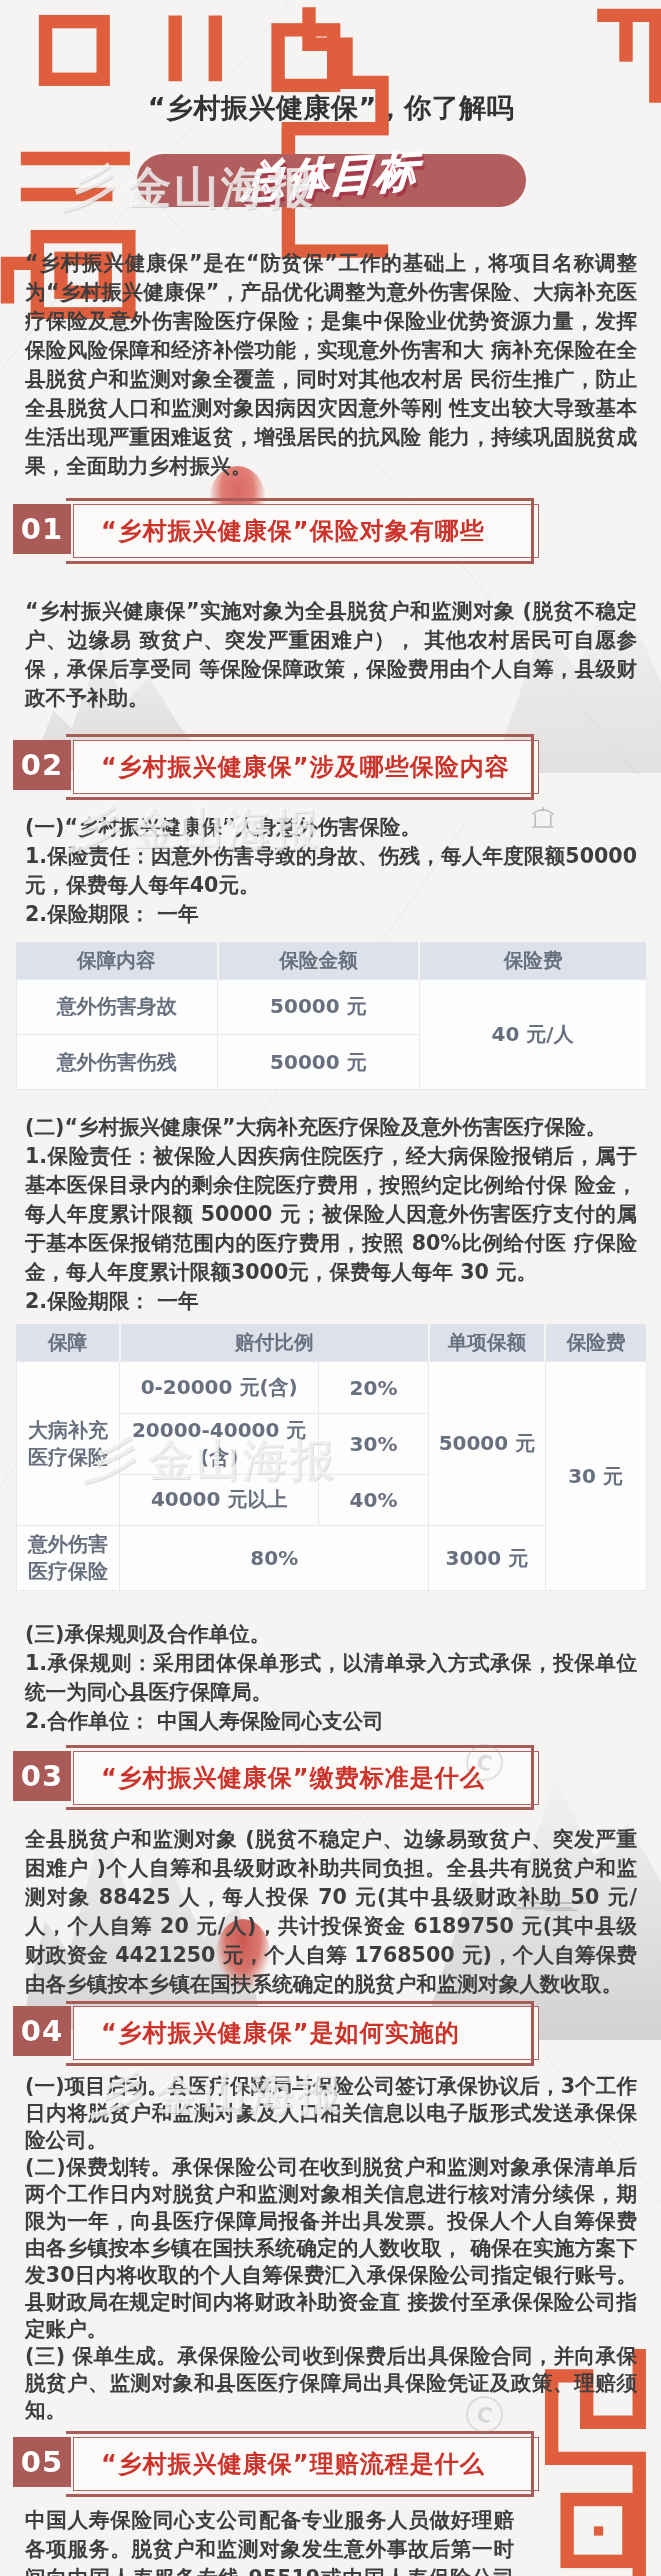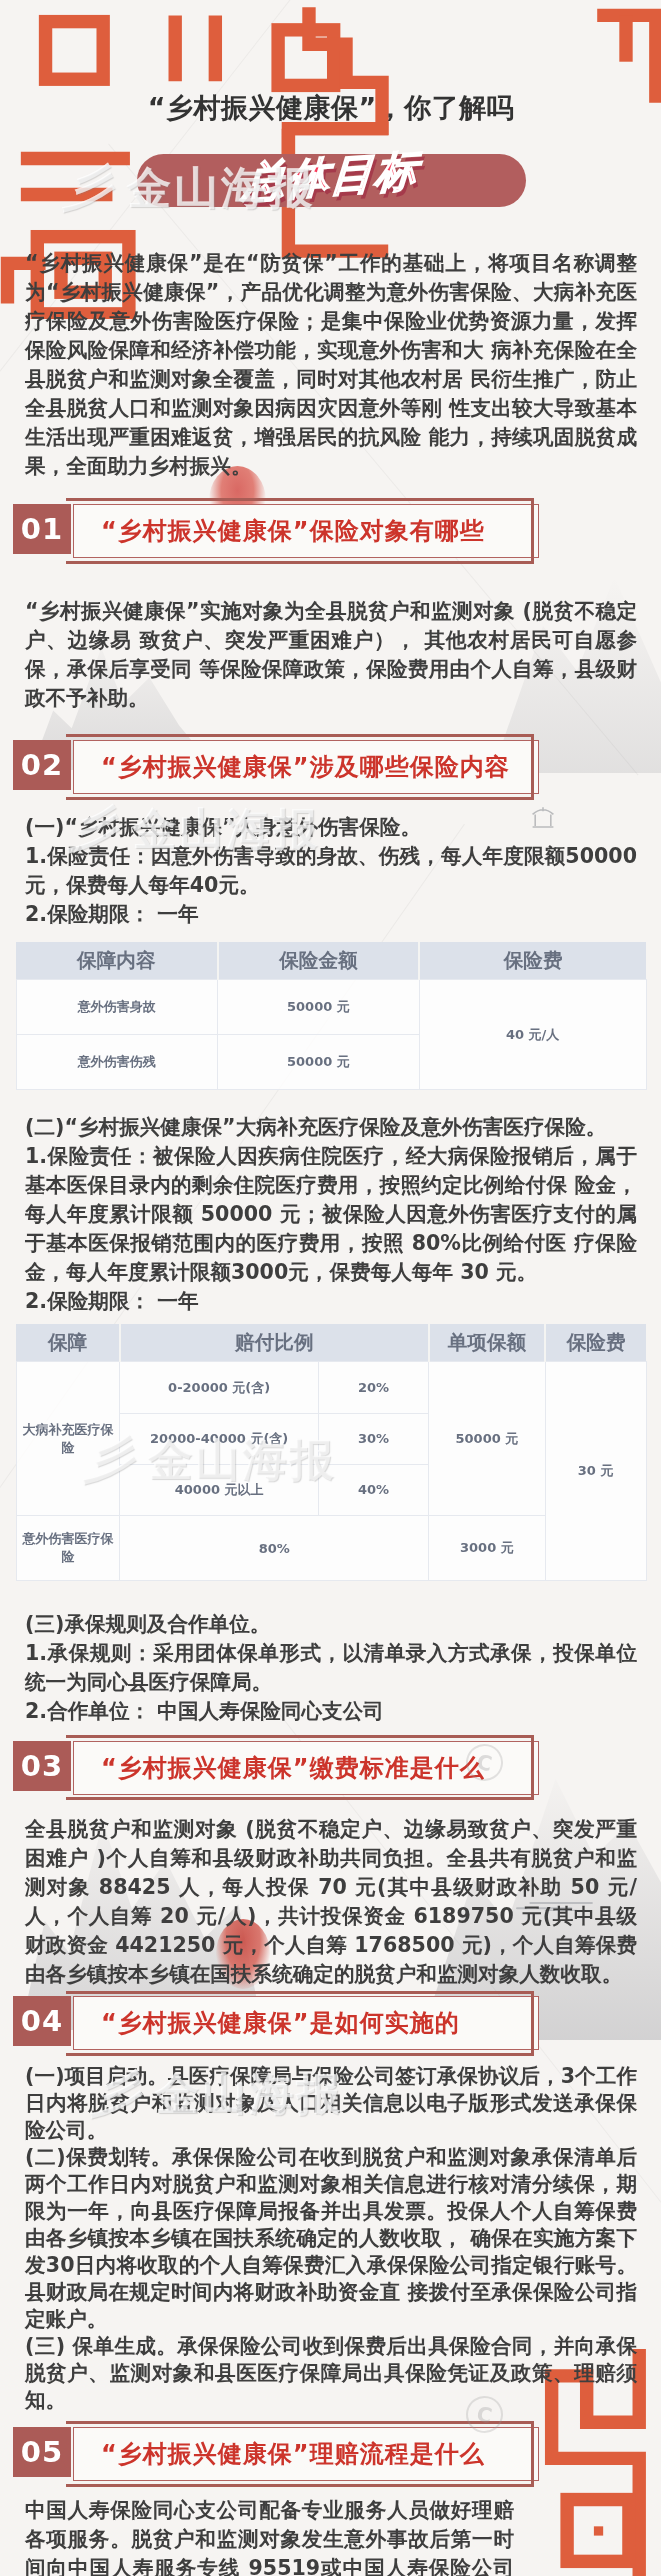--- a/index.html
+++ b/index.html
@@ -36,21 +36,21 @@
   .sec-box{width:466px;height:54px;background:#fbfaf8;border:1.5px solid #b26360;margin-left:2.1px;
            position:relative;display:flex;align-items:center;padding-left:27px;box-sizing:border-box;}
   .sec-box::before{content:"";position:absolute;top:-6.7px;left:-7.7px;right:4.1px;bottom:-6.7px;
            border-top:3.6px solid #a85c55;border-bottom:3.6px solid #a85c55;border-right:3.6px solid #a85c55;}
   .sec-title{font-size:24px;font-weight:900;color:#cc342b;letter-spacing:1px;white-space:nowrap;}
   
   .ptable{border-collapse:collapse;width:631px;margin-left:15.5px;position:relative;z-index:2;}
   .ptable th{background:#dce1ea;color:#687080;font-size:19.6px;font-weight:700;height:35px;
              border-left:2.1px solid #f4f4f2;}
   .ptable th:first-child{border-left:none;}
-  .ptable td{background:rgba(255,255,255,.8);color:#687080;font-size:13px;font-weight:700;
+  .ptable td{background:rgba(255,255,255,.8);color:#687080;font-size:20px;font-weight:700;
              text-align:center;vertical-align:middle;border:1px solid #e6e9ef;padding:3.1px 5.2px;}
   .rh94 td{height:48px;} .rh85 td{height:44px;} .rh112 td{height:58px;}
 </style>
 </head>
 <body>
 
 <div class="page">
 
   <div class="dline" style="left:330px;top:-52px;height:721px;transform:rotate(38deg);"></div>
   <div class="dline" style="left:108px;top:144px;height:824px;transform:rotate(-40deg);"></div>

